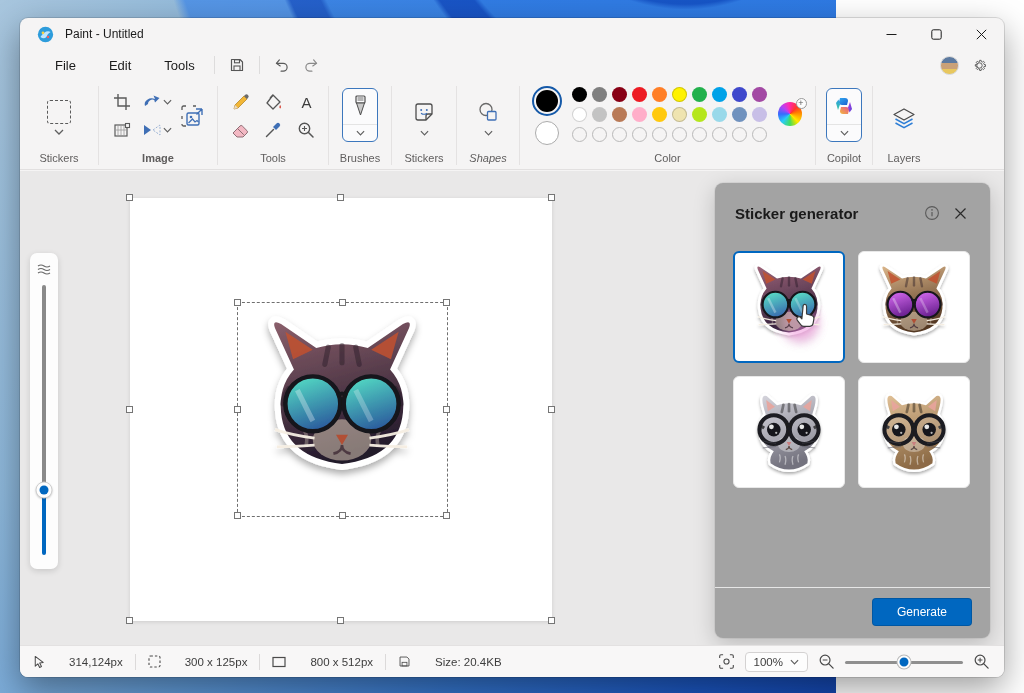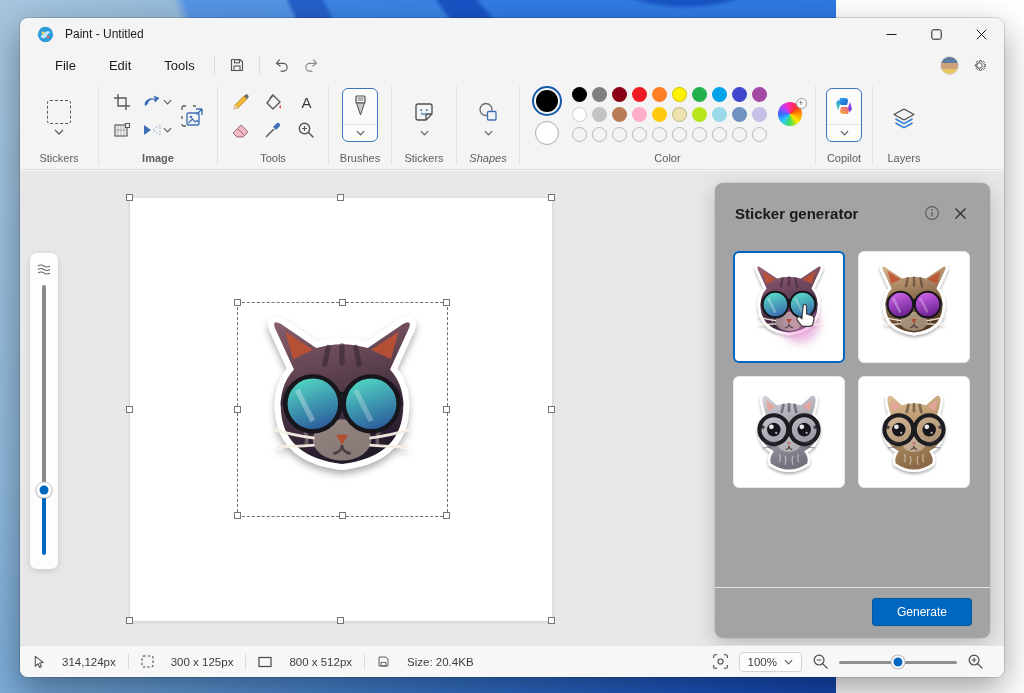--- a/index.html
+++ b/index.html
@@ -128,23 +128,23 @@
   .thumb svg.cat { width:96px; height:96px; }
   .cursor-overlay { position:absolute; left:54%; top:46%; width:26px; height:26px; }
   .sp-footer { margin-top:auto; border-top:1px solid #e6e6e6; padding:10px 18px 12px 18px;
     display:flex; justify-content:flex-end; }
   .generate-btn { background:var(--accent); color:#fff; font-size:12px; font-family:"Liberation Sans",sans-serif;
     border:1px solid rgba(0,0,0,.15); border-radius:4px; padding:6px 24px; }
 
   
   .statusbar { position:absolute; left:0; bottom:0; right:0; height:32px; background:#f8f7f7;
     border-top:1px solid #e3e1e1; display:flex; align-items:center; font-size:11.5px; color:#3d3d3d; }
-  .sb-item { display:flex; align-items:center; gap:17px; padding:0 12px; }
+  .sb-item { display:flex; align-items:center; gap:24px; padding:0 12px; }
   .sb-sep { width:1px; height:16px; background:#dcdada; }
-  .sb-right { margin-left:auto; display:flex; align-items:center; gap:10px; padding-right:20px; }
+  .sb-right { margin-left:auto; display:flex; align-items:center; gap:10px; padding-right:14px; }
   .zoom-select { display:flex; align-items:center; gap:7px; border:1px solid #d4d2d2; background:#fdfdfd;
     border-radius:4px; padding:3px 8px; }
   .zoom-slider { position:relative; width:118px; height:14px; }
   .zs-track { position:absolute; left:0; right:0; top:6px; height:3px; background:#8f8f8f; border-radius:2px; }
   .zs-thumb { position:absolute; left:50%; top:50%; transform:translate(-50%,-50%); width:13px; height:13px;
     border-radius:50%; background:var(--accent); border:2px solid #fdfdfd; box-shadow:0 0 0 1px #b9b9b9; }
 
   svg { display:block; }
 </style>
 </head>

